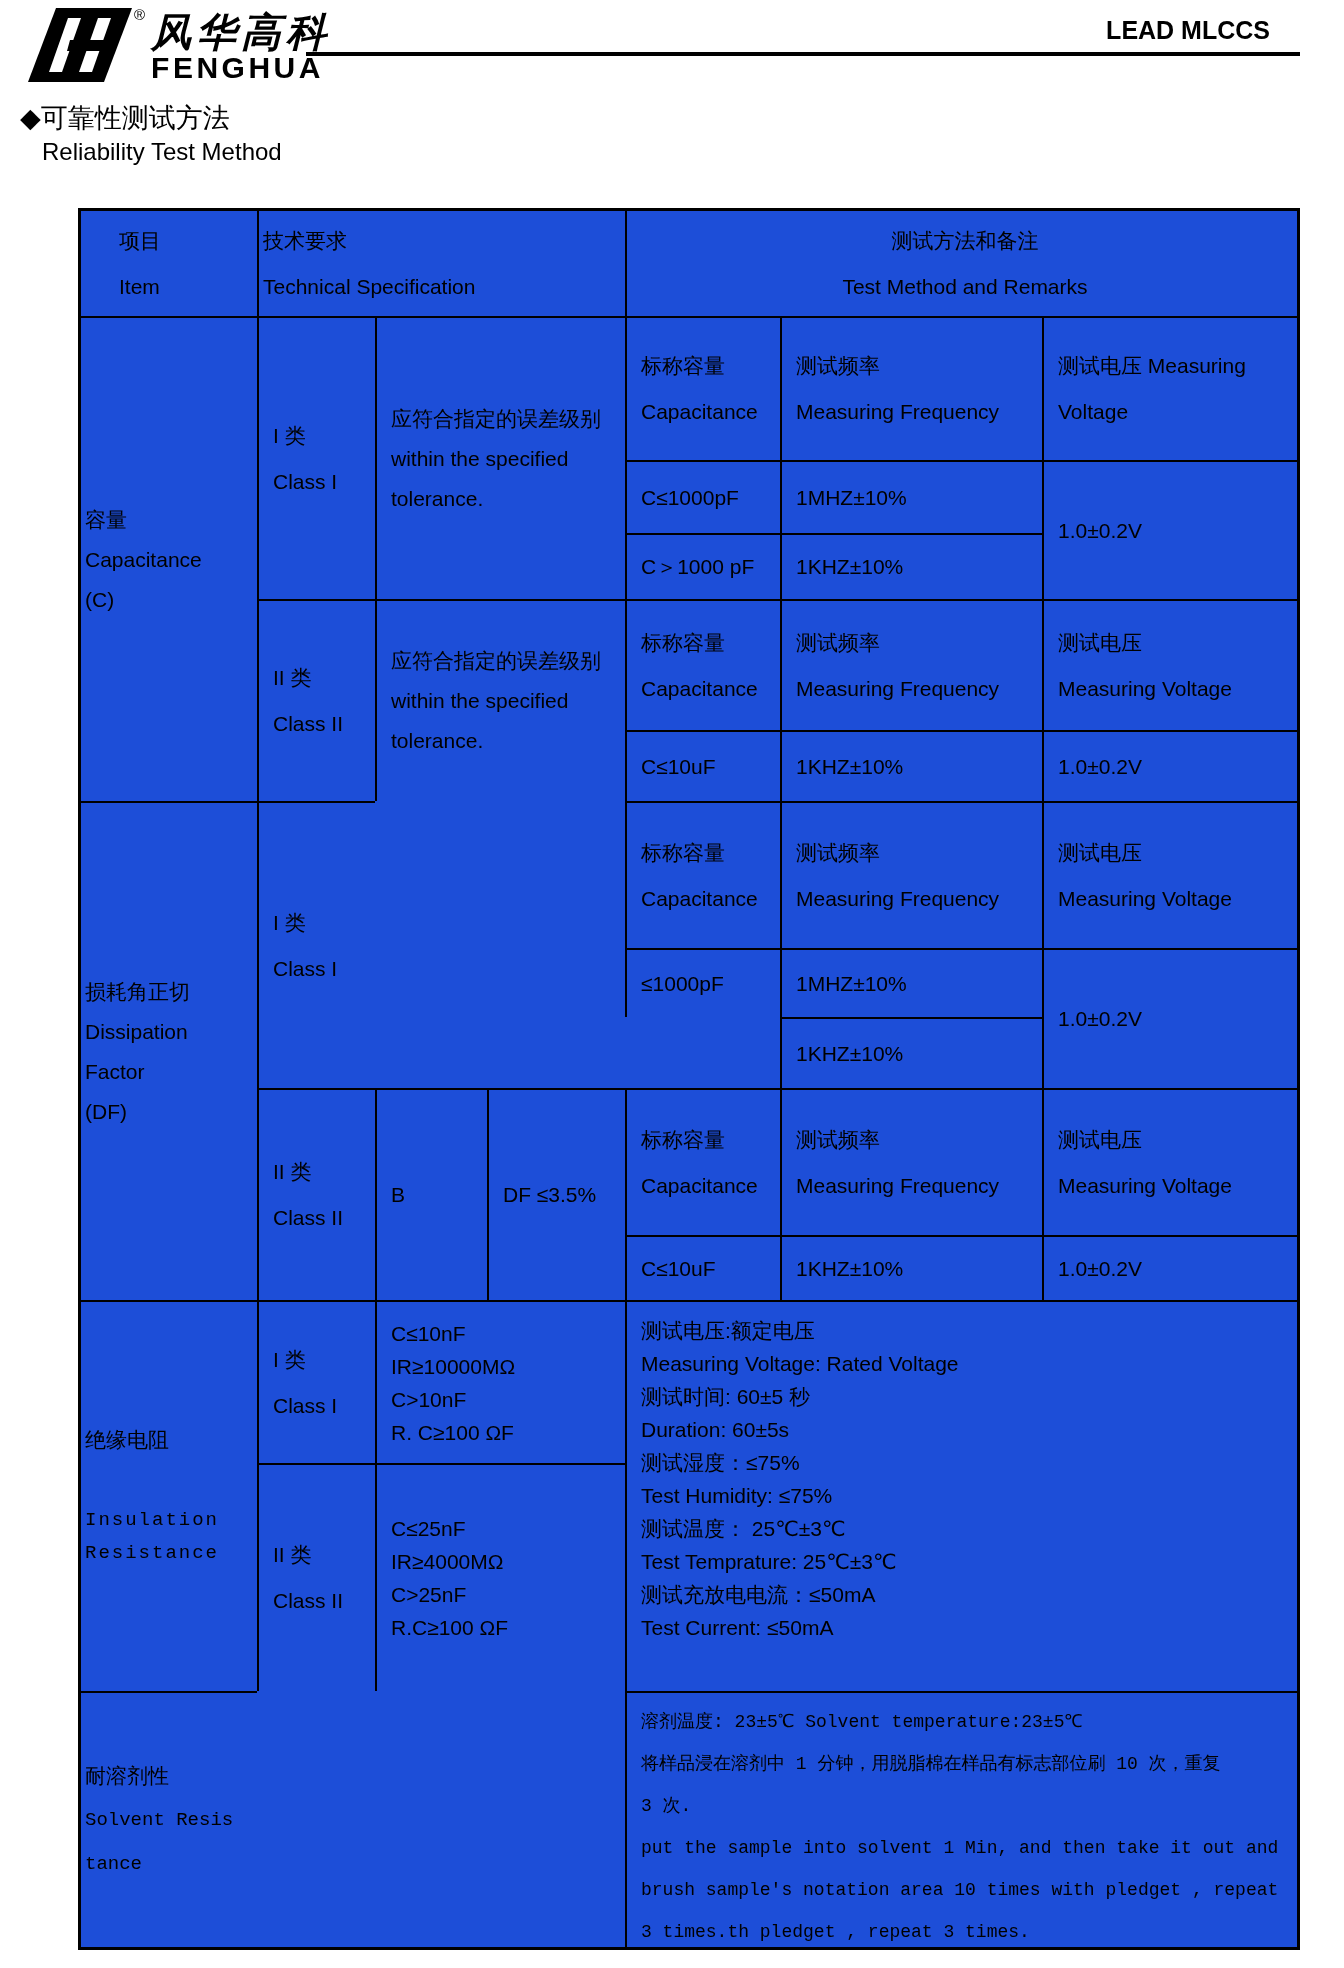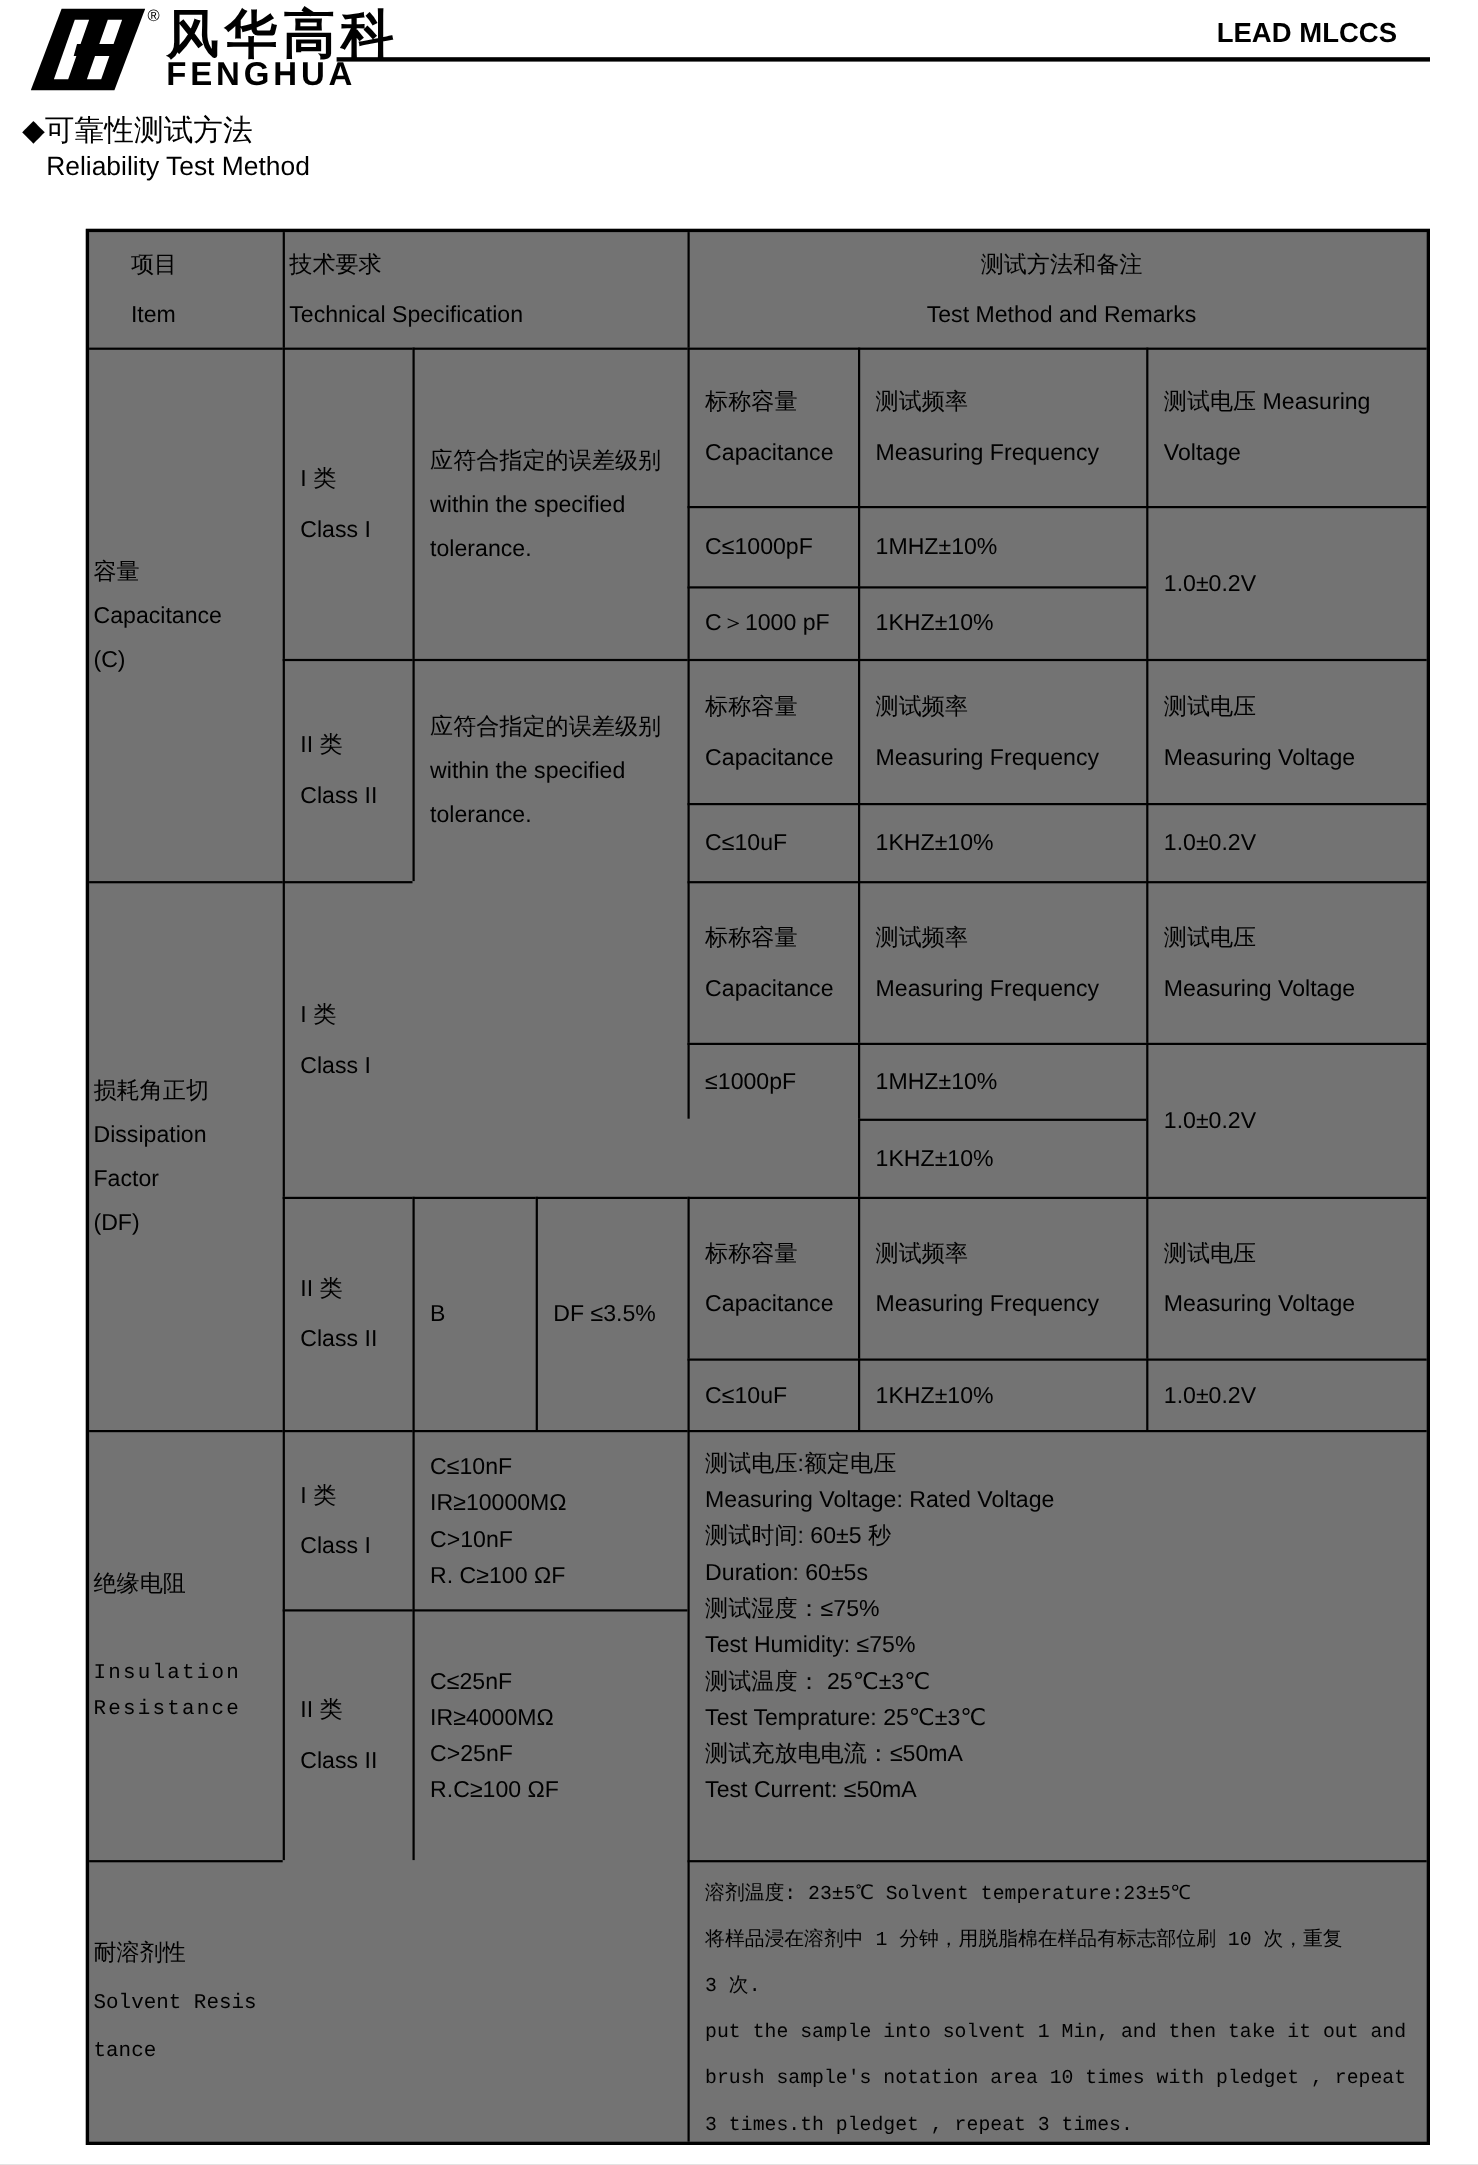--- a/index.html
+++ b/index.html
@@ -7,34 +7,34 @@
     width:1344px;height:1968px;background:#ffffff;position:relative;
     font-family:"Liberation Sans","DejaVu Sans",sans-serif;color:#000;
     overflow:hidden;
   }
   .abs{position:absolute;}
   
   .logo-wrap{left:28px;top:6px;display:flex;align-items:flex-start;}
   .logo-mark{width:104px;height:78px;}
   .reg{font-size:15px;margin:0 6px 0 2px;}
   .brand{display:flex;flex-direction:column;margin-top:6px;}
-  .brand-cn{font-size:48px;font-weight:bold;letter-spacing:5px;line-height:40px;}
+  .brand-cn{font-size:40px;font-weight:bold;letter-spacing:5px;line-height:40px;font-style:italic;}
   .brand-en{font-size:30px;font-weight:600;letter-spacing:3.5px;line-height:32px;}
   .doc-title{right:74px;top:16px;font-size:25px;font-weight:bold;}
   .hdr-rule{left:306px;top:52px;width:994px;height:4px;background:#000;}
   
   .title-cn{left:20px;top:100px;font-size:27px;font-weight:500;text-align:right;}
   .title-en{left:42px;top:138px;font-size:24px;}
   
   .grid{
     left:78px;top:208px;
     display:grid;box-sizing:border-box;
     grid-template-columns:176px 118px 112px 138px 155px 262px 255px;
     grid-template-rows:105px 144px 73px 66px 131px 71px 147px 69px 71px 147px 65px 163px 228px 256px;
-    border:3px solid #000;background:#737373;
+    border:3px solid #000;background:#1d4ed8;
   }
   .cell{
     border-left:2px solid #000;border-top:2px solid #000;
     display:flex;flex-direction:column;justify-content:center;
     padding:4px 8px 4px 14px;font-size:21px;line-height:40px;
     white-space:pre-line;overflow:hidden;
   }
   .c1{border-left:none;} .r1{border-top:none;}
   .bi{line-height:46px;}           
   .lh33{line-height:33px;}

